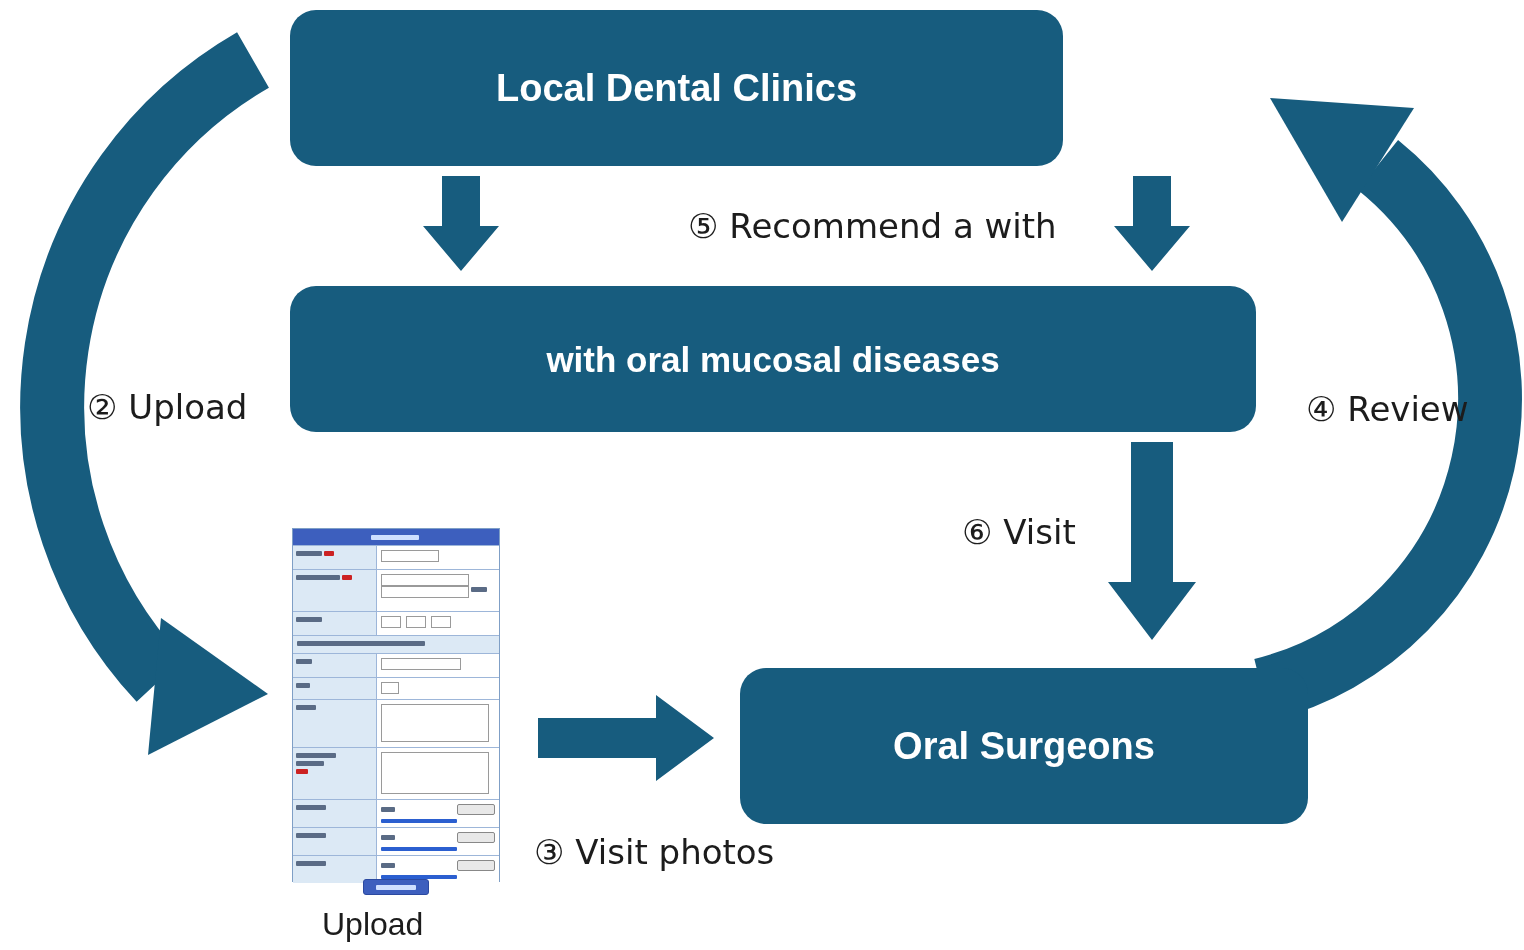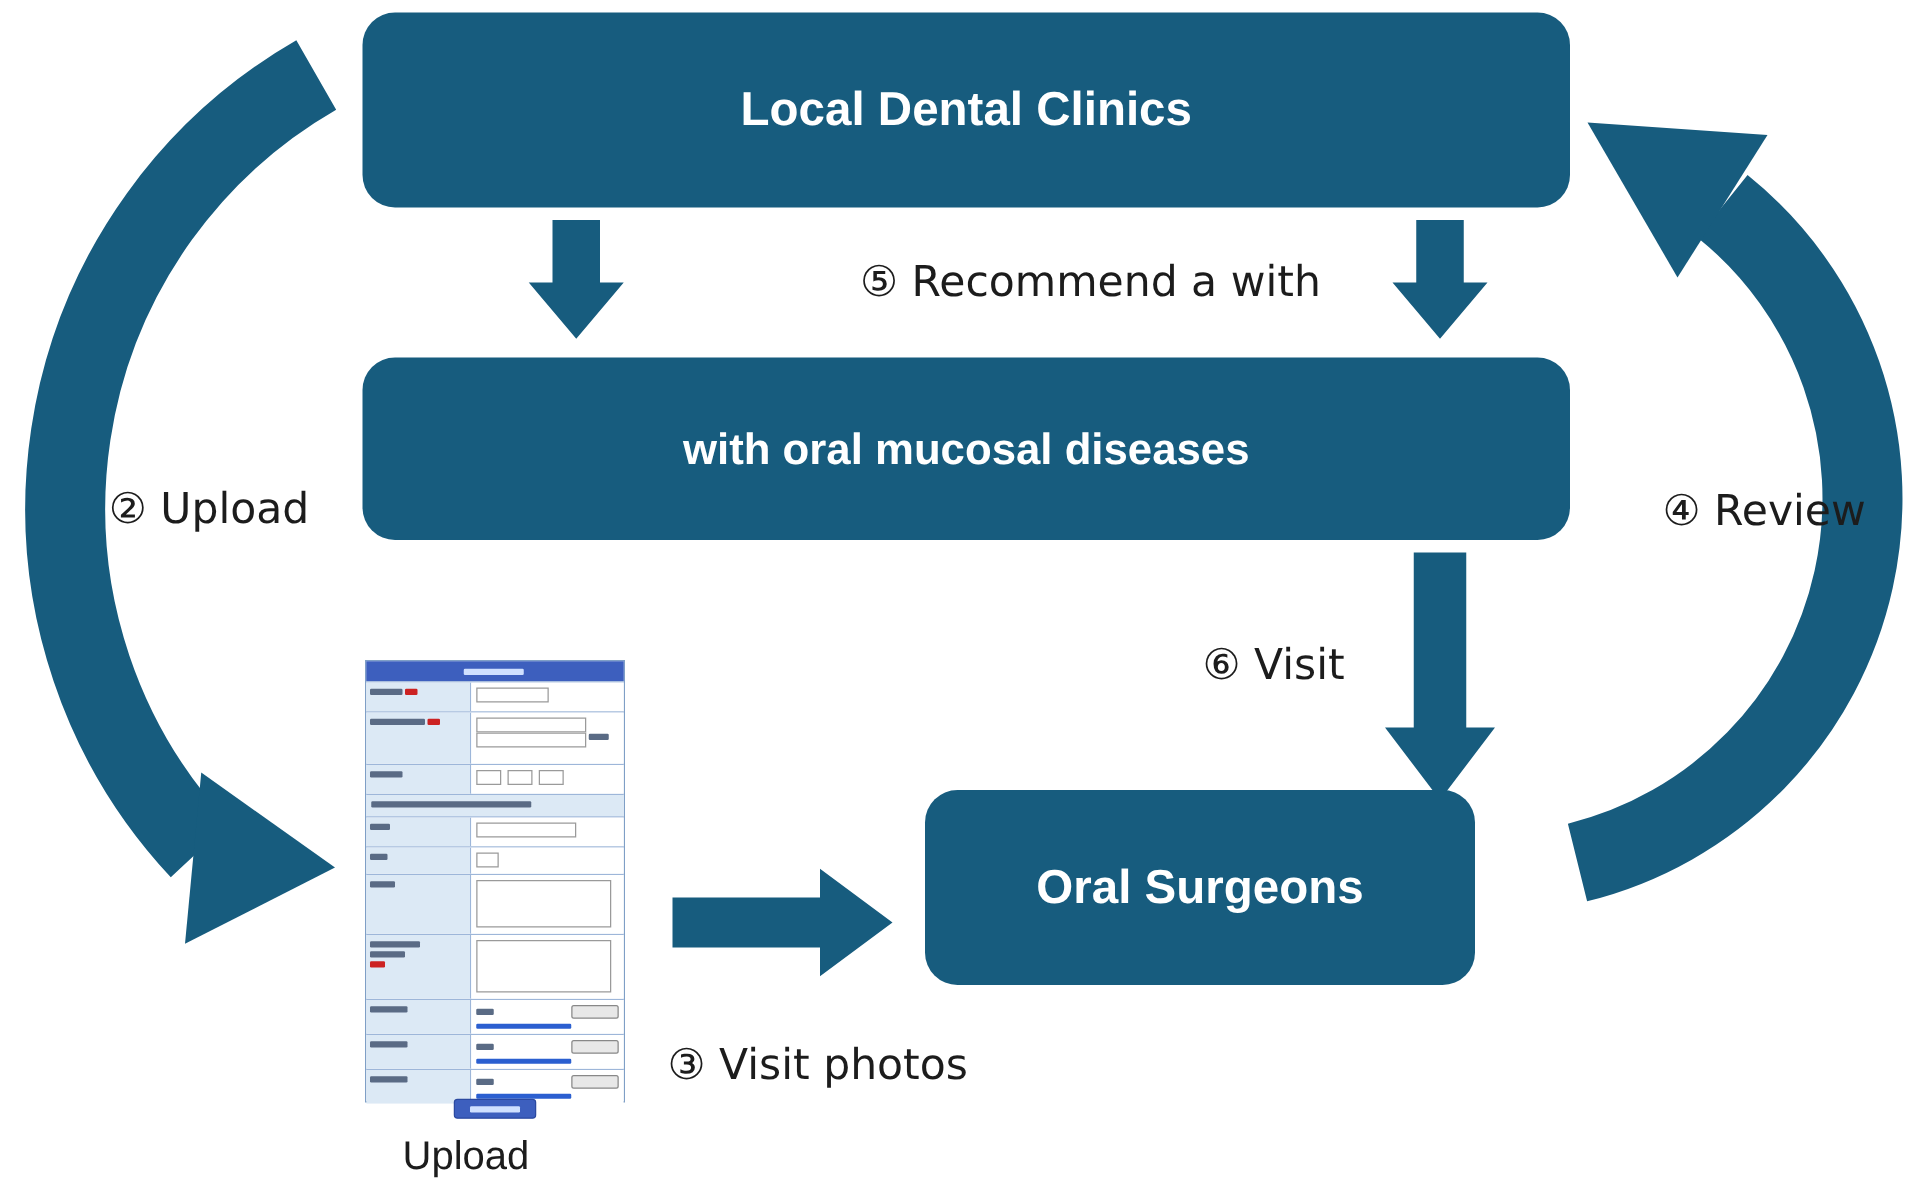--- a/index.html
+++ b/index.html
@@ -20,35 +20,35 @@
   .node{
     position:absolute;
     background:#175C7E;
     border-radius:26px;
     color:#ffffff;
     font-weight:bold;
     display:flex; flex-direction:column;
     align-items:center; justify-content:center;
     text-align:center;
   }
-  .node-clinics{ left:290px; top:10px;  width:966px; height:156px; font-size:38px; }
+  .node-clinics{ left:290px; top:10px;  width:773px; height:156px; font-size:38px; }
   .node-patients{ left:290px; top:286px; width:966px; height:146px; font-size:35px; line-height:1.4; }
-  .node-surgeons{ left:740px; top:632px; width:440px; height:156px; font-size:38px; }
+  .node-surgeons{ left:740px; top:668px; width:568px; height:156px; font-size:38px; }
 
   .steplabel{
     position:absolute;
     font-size:34px;
     color:#1c1c1c;
     font-family:"DejaVu Sans","Liberation Sans",sans-serif;
     white-space:nowrap;
   }
   .lbl-take      { left:126px;  top:206px; }
   .lbl-recommend { left:688px;  top:206px; }
   .lbl-upload    { left:87px;   top:387px; }
-  .lbl-review    { left:1306px; top:389px;margin-left:24px; }
+  .lbl-review    { left:1306px; top:389px; }
   .lbl-visit     { left:962px;  top:512px; }
   .lbl-send      { left:534px;  top:832px; }
 
   .website-caption{
     position:absolute; left:322px; top:906px;
     font-size:32px; color:#1c1c1c;
   }
 
   
   .webform{

